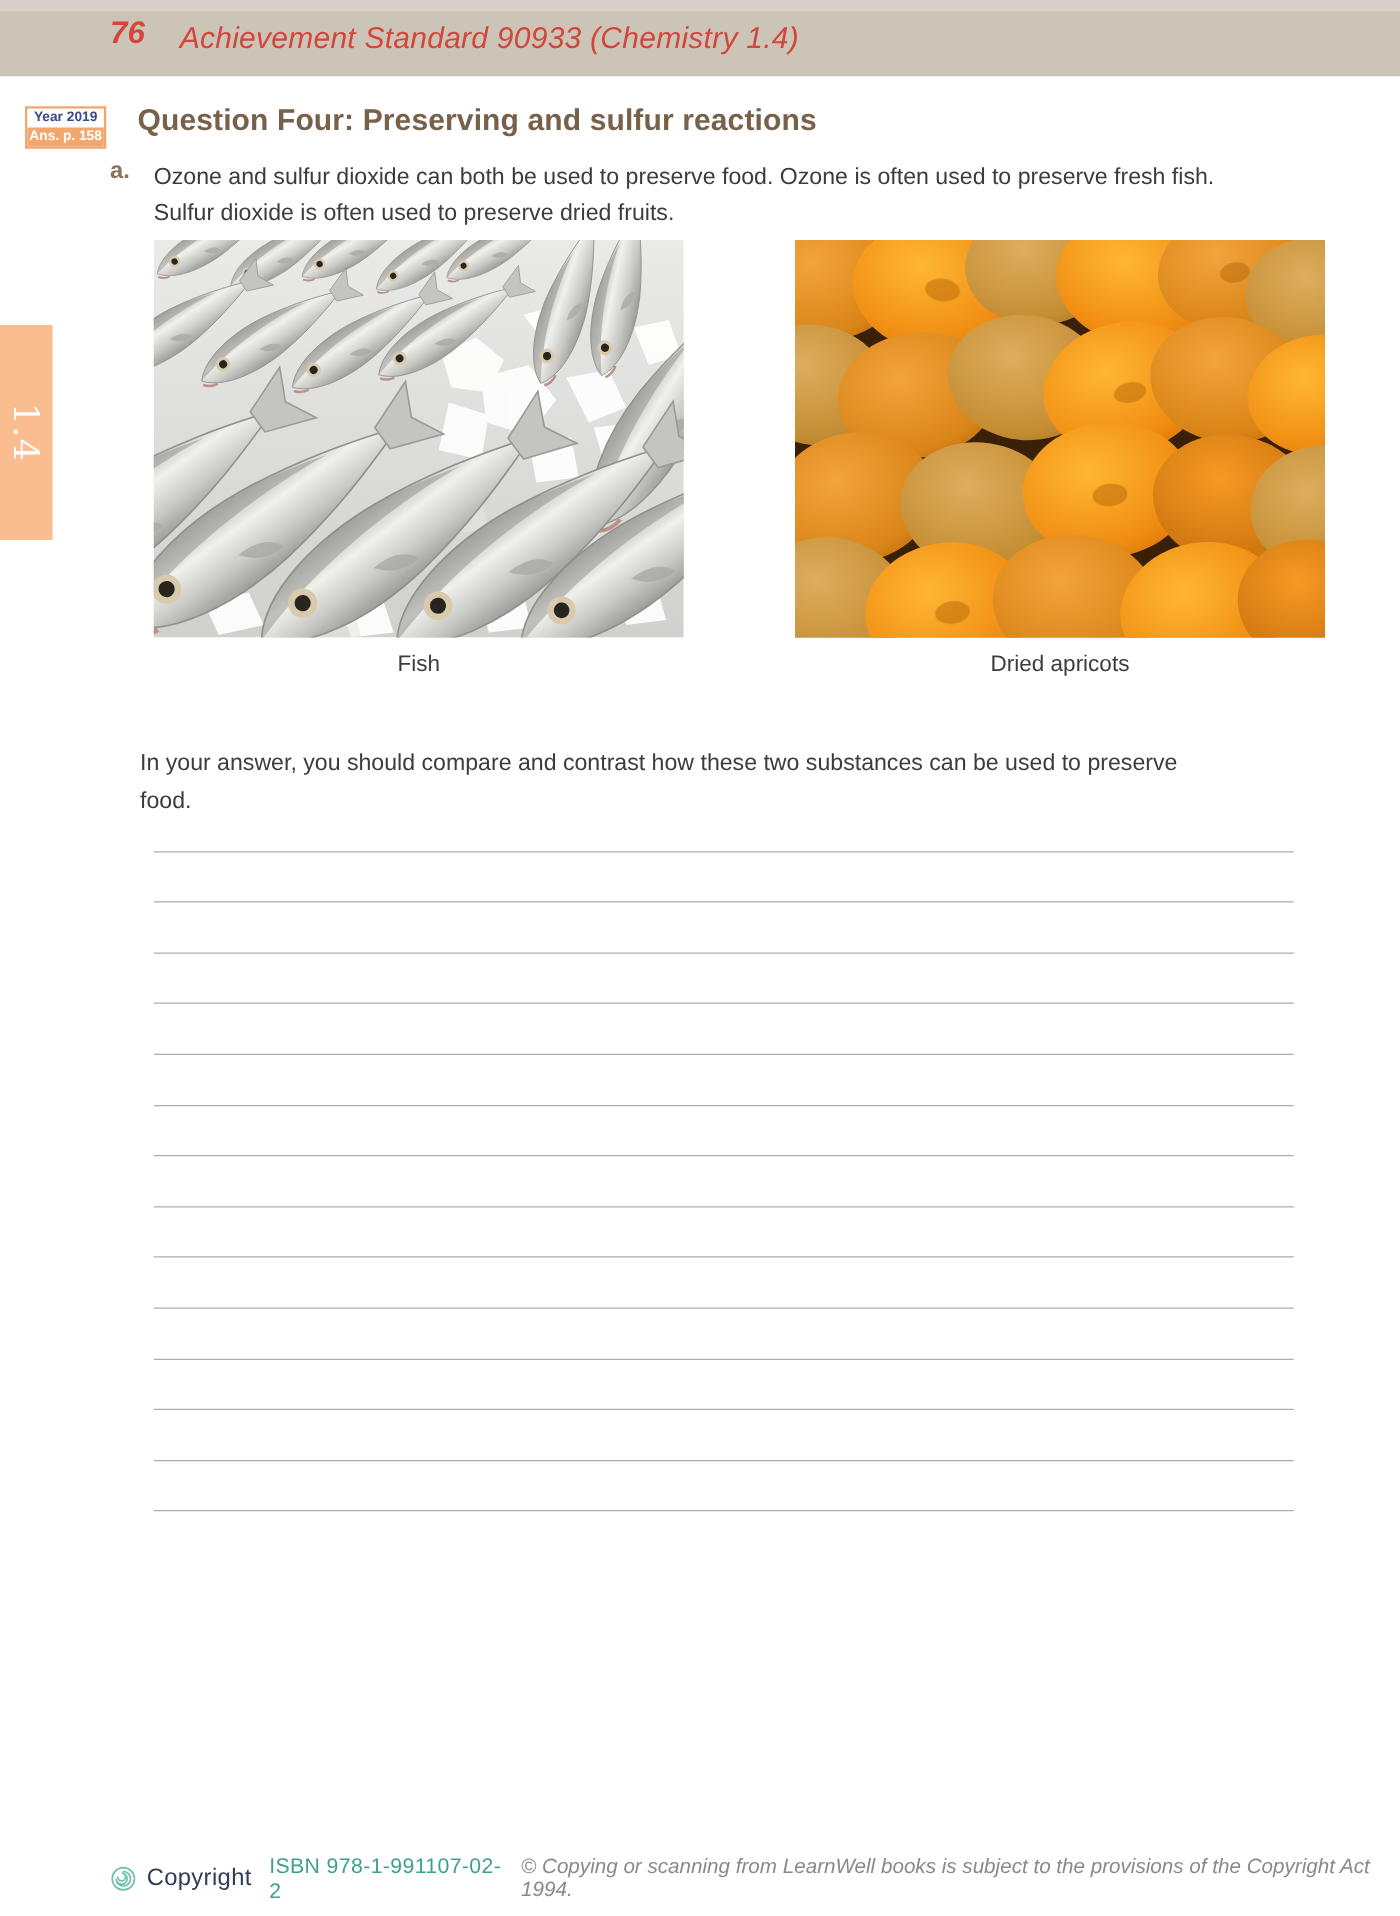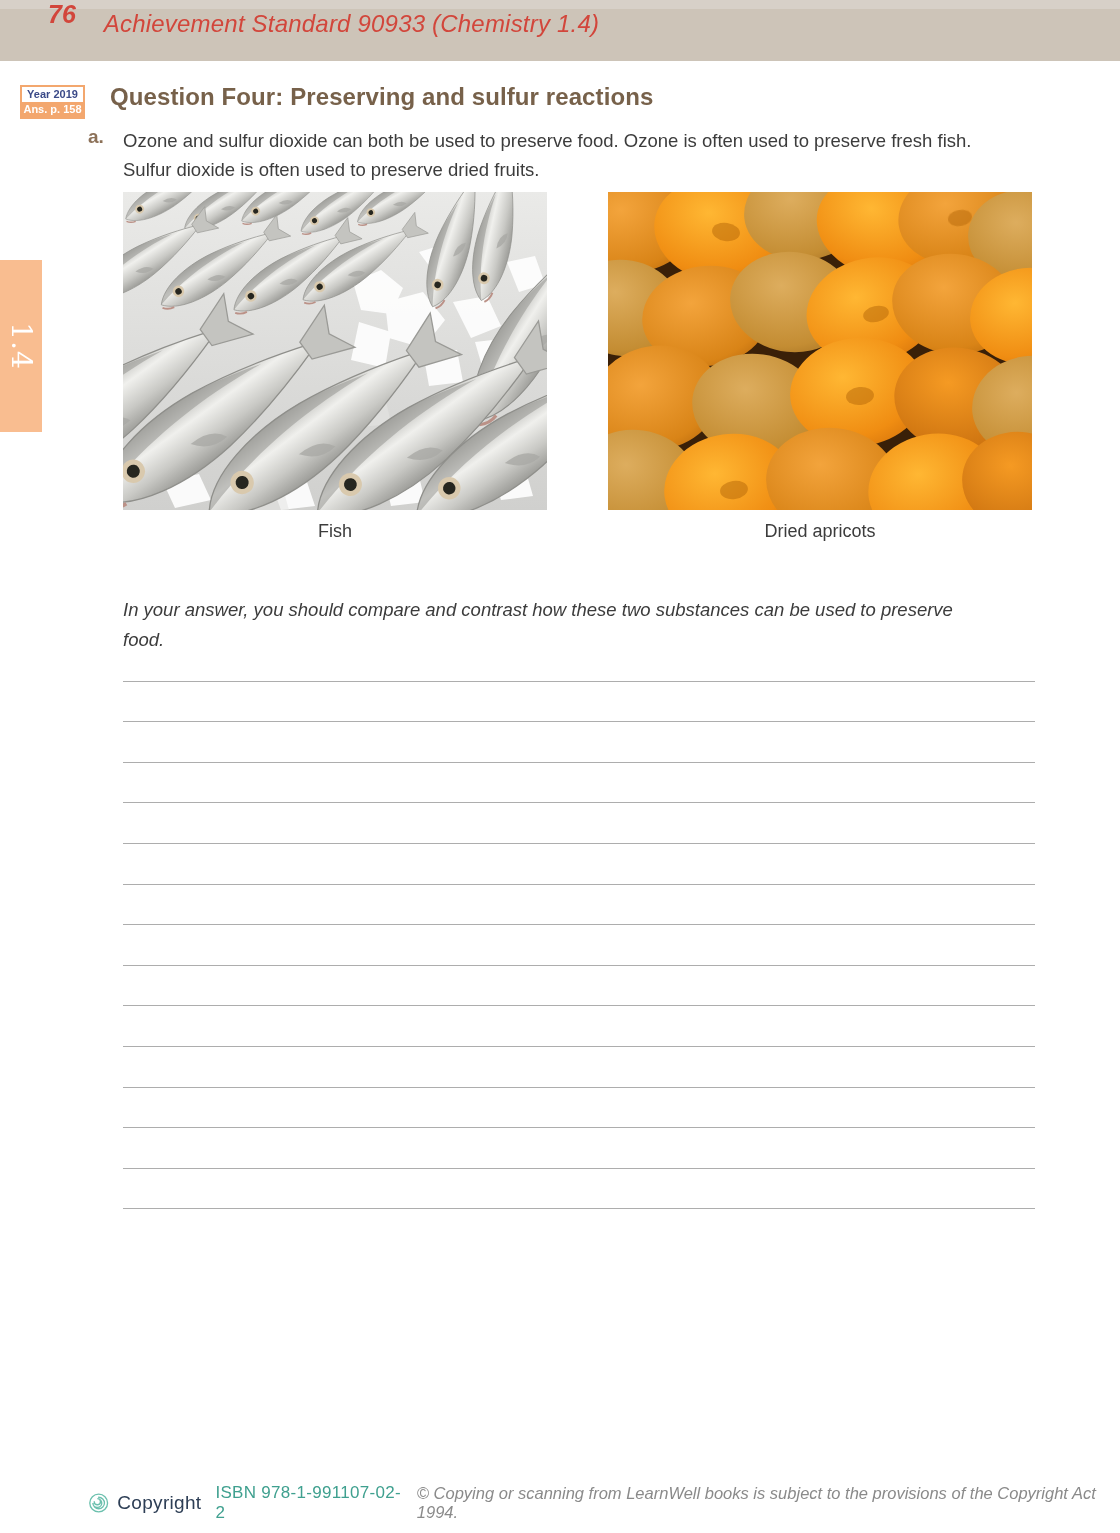--- a/index.html
+++ b/index.html
@@ -9,21 +9,21 @@
     --line-gray:#adadad; --brand-navy:#2d3e55; --isbn-teal:#3fa08f; --copyright-gray:#8a8a8a;
   }
   *{margin:0;padding:0;box-sizing:border-box;}
   html,body{background:#ffffff;}
   body{font-family:"Liberation Sans",sans-serif;color:var(--body-text);}
   .page{position:relative;width:1120px;height:1533px;background:#ffffff;overflow:hidden;}
 
   
   .page-header{position:absolute;left:0;top:0;width:1120px;height:61px;
     background:linear-gradient(to bottom,var(--header-bg-top) 0 9px,var(--header-bg) 9px 100%);
-    display:flex;align-items:flex-start;padding:0 0 9px 48px;}
+    display:flex;align-items:center;padding:0 0 9px 88px;}
   .page-number{font-size:25px;font-weight:bold;font-style:italic;color:var(--header-red);margin-right:28px;}
   .header-title{font-size:24px;font-style:italic;color:var(--header-red);letter-spacing:.2px;margin-top:10px;}
 
   
   .side-tab{position:absolute;left:0;top:260px;width:42px;height:172px;background:var(--tab-orange);}
   .side-tab span{position:absolute;left:50%;top:50%;transform:translate(-50%,-50%) rotate(90deg);
     font-family:"DejaVu Serif",serif;font-size:28px;color:#ffffff;letter-spacing:1px;}
 
   
   .badge{position:absolute;left:20px;top:85px;width:65px;border:2px solid var(--badge-orange);
@@ -31,27 +31,27 @@
   .badge-year{background:#ffffff;color:var(--badge-navy);padding:1px 0;}
   .badge-ans{background:var(--badge-orange);color:#ffffff;padding:1px 0;}
   .question-title{position:absolute;left:88px;top:83px;font-size:24px;font-weight:bold;color:var(--title-brown);letter-spacing:.1px;margin-left:22px;}
 
   
   .part{position:absolute;left:88px;top:126px;display:flex;}
   .part-label{width:35px;font-size:19px;font-weight:bold;color:var(--part-label-brown);}
   .part-text{font-size:18.5px;line-height:29px;white-space:nowrap;}
 
   
-  .images-row{position:absolute;left:123px;top:192px;width:909px;display:flex;gap:61px;}
+  .images-row{position:absolute;left:123px;top:192px;width:909px;display:flex;gap:89px;}
   .figure{width:424px;text-align:center;}
   .photo{display:block;width:424px;height:318px;}
   .figcaption{margin-top:11px;font-size:18px;color:var(--body-text);}
 
   .prompt{position:absolute;left:123px;top:561px;font-size:18.5px;}
-  .instruction{position:absolute;left:123px;top:595px;font-size:18.5px;line-height:30px;white-space:nowrap;font-style:italic;}
+  .instruction{position:absolute;left:112px;top:595px;font-size:18.5px;line-height:30px;white-space:nowrap;}
 
   
   .answer-lines{position:absolute;left:123px;top:641px;width:912px;}
   .answer-line{height:40.6px;border-bottom:1.5px solid var(--line-gray);}
 
   
   .page-footer{position:absolute;left:88px;top:1483px;display:flex;align-items:center;}
   .brand{font-size:19px;color:var(--brand-navy);letter-spacing:.3px;margin-left:8px;}
   .isbn{font-size:17px;color:var(--isbn-teal);margin-left:14px;letter-spacing:.3px;}
   .copyright{font-size:16.5px;font-style:italic;color:var(--copyright-gray);margin-left:12px;}

